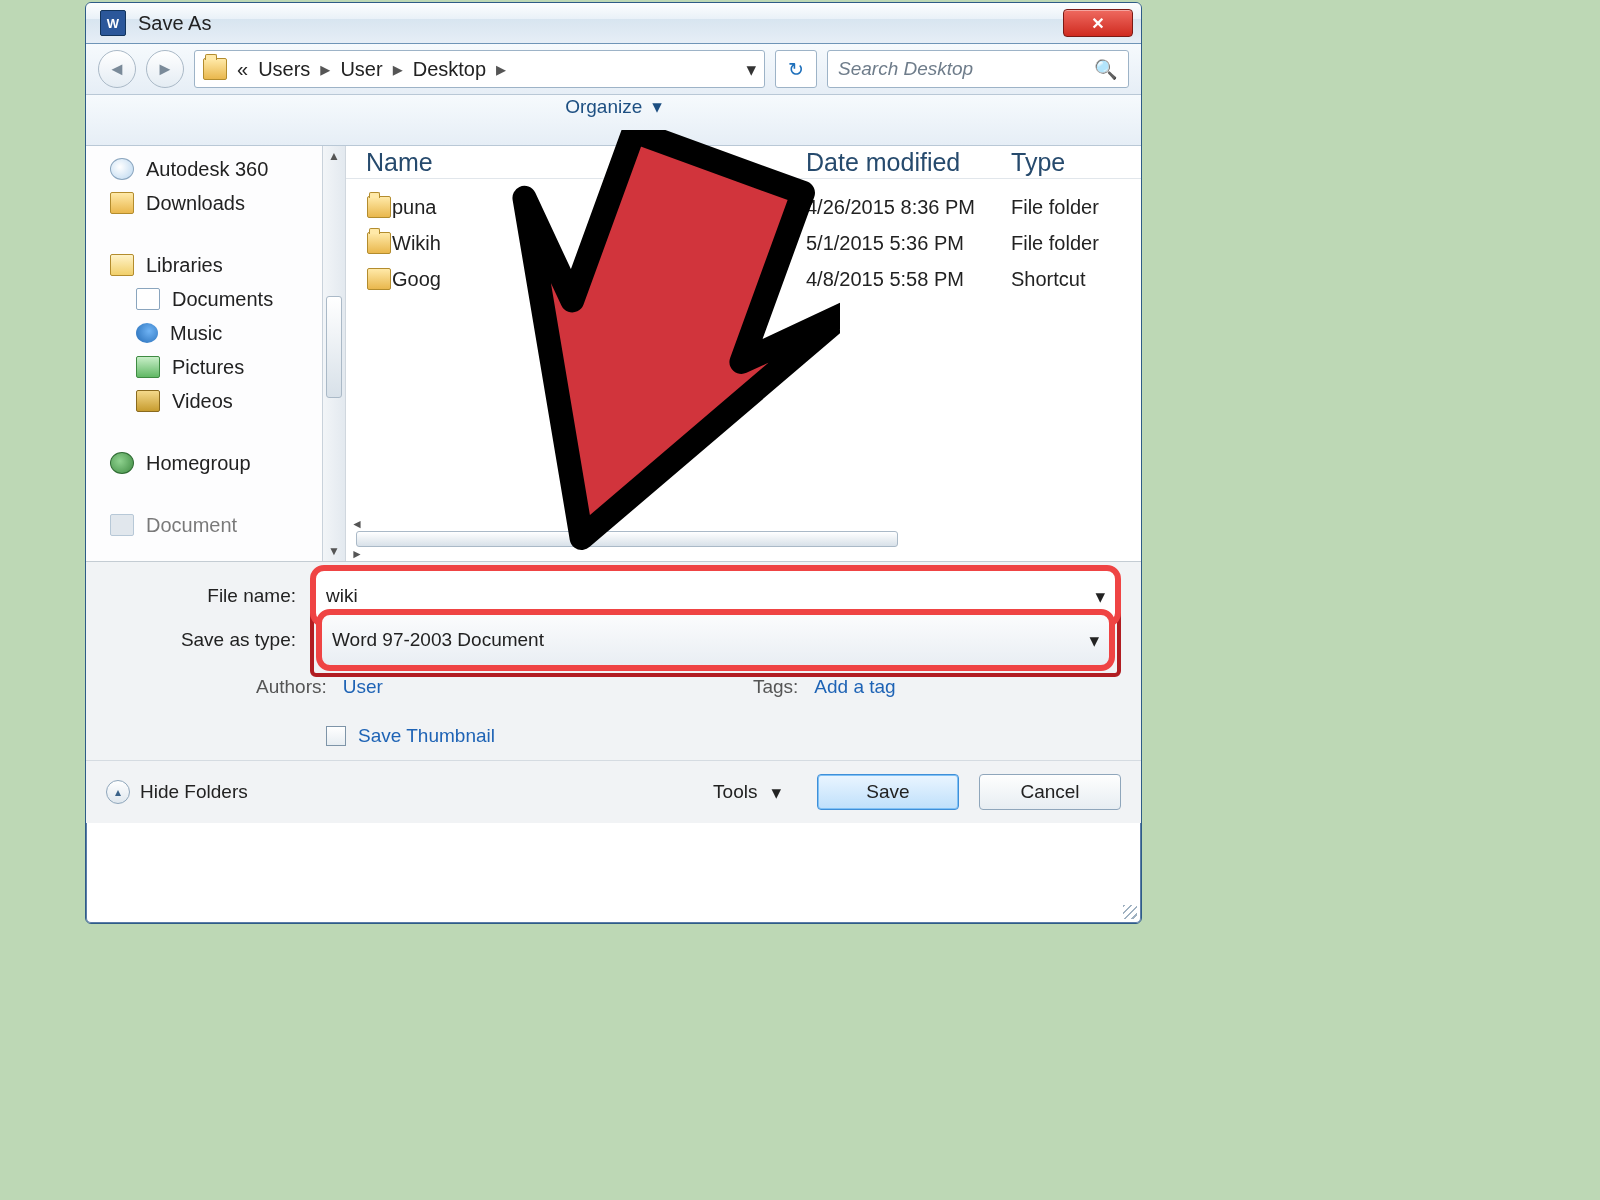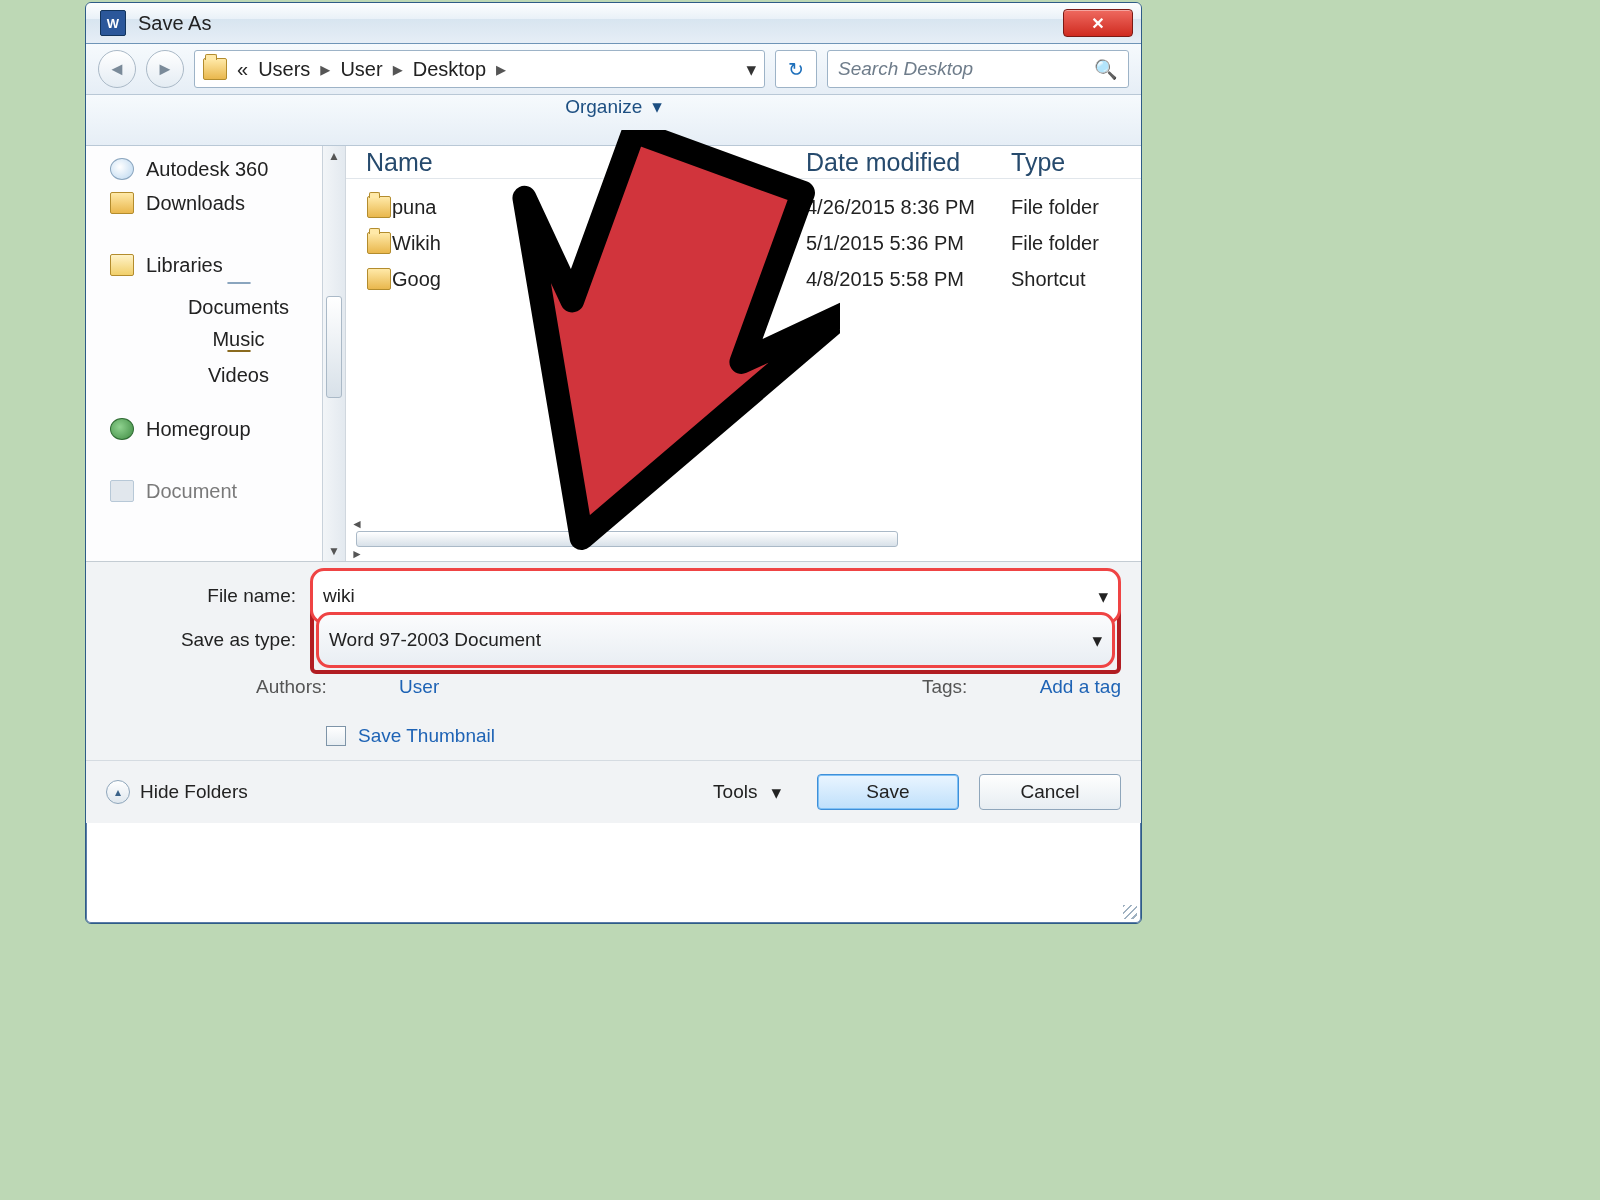--- a/index.html
+++ b/index.html
@@ -25,46 +25,46 @@
 
 .toolbar{height:50px;background:linear-gradient(#f6fafd,#e6eef6);border-bottom:1px solid #b9c8d6;display:flex;align-items:center;padding:0 20px;gap:40px;color:#1d4f82;flex-direction:column;}
 .toolbar .org{display:flex;align-items:center;gap:10px;}
 .toolbar .spacer{flex:1;}
 .viewbtn{display:flex;align-items:center;gap:10px;color:#335e88;}
 .help{width:24px;height:24px;border-radius:50%;background:radial-gradient(circle at 30% 30%,#6fb3f4,#236ab5);color:#fff;font-weight:bold;display:flex;align-items:center;justify-content:center;font-size:16px;}
 
 .split{display:flex;height:415px;border-bottom:1px solid #c4ccd3;}
 .side{width:260px;border-right:1px solid #d0d7de;background:#fdfdfe;overflow:hidden;position:relative;padding:6px 4px 0 24px;box-sizing:border-box;font-size:20px;}
 .side .item{display:flex;align-items:center;gap:12px;height:34px;}
-.side .sub{padding-left:26px;flex-direction:column;}
+.side .sub{padding-left:26px;}
 .side .grp{margin-top:28px;}
 .side-scroll{position:absolute;right:0;top:0;bottom:0;width:22px;background:linear-gradient(90deg,#f2f5f8,#e3e9ef);border-left:1px solid #c9d2db;}
 .side-scroll .ar{height:20px;display:flex;align-items:center;justify-content:center;color:#555;font-size:12px;}
 .side-scroll .thumb{position:absolute;left:3px;right:3px;top:150px;height:100px;background:linear-gradient(#fff,#d8e1e9);border:1px solid #aab9c7;border-radius:3px;}
 .mainpane{flex:1;display:flex;flex-direction:column;background:#fff;}
 .cols{display:flex;height:32px;align-items:center;border-bottom:1px solid #e1e6eb;color:#264a6d;padding-left:20px;font-size:25px;}
 .cols .cname{width:440px;}
 .cols .cdate{width:205px;}
 .filelist{flex:1;padding:10px 0 0 20px;}
 .filelist .row{display:flex;align-items:center;height:36px;font-size:20px;}
 .filelist .row .fic{width:26px;display:flex;justify-content:center;}
 .filelist .row .fname{width:414px;}
 .filelist .row .fdate{width:205px;}
 .hscroll .har{width:22px;text-align:center;color:#555;font-size:12px;}
 .hscroll .htrack{flex:1;position:relative;height:16px;}
 .hscroll .hthumb{position:absolute;left:10px;width:540px;top:0;bottom:0;background:linear-gradient(#fff,#d8e1e9);border:1px solid #aab9c7;border-radius:3px;}
 
 .bottom{background:#f1f3f5;padding:12px 20px 0 20px;}
 .formrow{display:flex;align-items:center;height:44px;gap:14px;}
 .formrow label{width:190px;text-align:right;color:#222;}
-.formrow .input{flex:1;height:32px;border:3px solid #ef4444;background:#fff;display:flex;align-items:center;padding:9px 10px;position:relative;border-radius:14px;}
+.formrow .input{flex:1;height:32px;border:6px solid #ef4444;background:#fff;display:flex;align-items:center;padding:9px 10px;position:relative;border-radius:14px;}
 .formrow .input .dd{position:absolute;right:10px;color:#222;}
 .save-type-wrap{border:4px solid #b11d22;border-radius:6px;padding:2px;}
 .save-type-wrap .input{background:linear-gradient(#fbfcfd,#e9eef3);}
-.meta{display:flex;align-items:center;gap:16px;height:50px;padding-left:150px;color:#555;justify-content:space-between;}
+.meta{display:flex;align-items:center;gap:16px;height:50px;padding-left:150px;color:#555;}
 .meta .val{color:#1e63b5;}
 .thumbrow{display:flex;align-items:center;gap:12px;padding-left:220px;height:48px;}
 .thumbrow .cb{width:18px;height:18px;border:1px solid #7e94a8;background:linear-gradient(#fff,#e7edf2);}
 .footer{height:62px;display:flex;align-items:center;gap:20px;padding:0 20px;border-top:1px solid #d5dbe1;background:#f1f3f5;}
 .footer .hfold{display:flex;align-items:center;gap:10px;}
 .footer .spacer{flex:1;}
 .footer .tools{display:flex;align-items:center;gap:14px;margin-right:16px;}
 .btn{width:140px;height:34px;border:1px solid #8fa6bb;background:linear-gradient(#fefefe,#e7edf2);border-radius:4px;display:flex;align-items:center;justify-content:center;}
 .btn.primary{border-color:#3f8fd8;background:linear-gradient(#eaf5ff,#bfe0fb);box-shadow:0 0 0 1px #7fc1f6 inset;}
 .resize{position:absolute;right:4px;bottom:4px;width:14px;height:14px;background:repeating-linear-gradient(135deg,#9fb1c1 0 2px,transparent 2px 5px);}
@@ -162,20 +162,24 @@
         </div>
       <div class="item sub">
           <span class="ico doc"></span>
           <span>Documents</span>
         </div>
       <div class="item sub">
           <span class="ico mus"></span>
           <span>Music</span>
         </div>
       <div class="item sub">
+          <span class="ico pic"></span>
+          <span>Pictures</span>
+        </div>
+      <div class="item sub">
           <span class="ico vid"></span>
           <span>Videos</span>
         </div>
 
       <div class="item grp">
           <span class="ico home"></span>
           <span>Homegroup</span>
         </div>
 
       <div class="item grp" style="opacity:.6">

